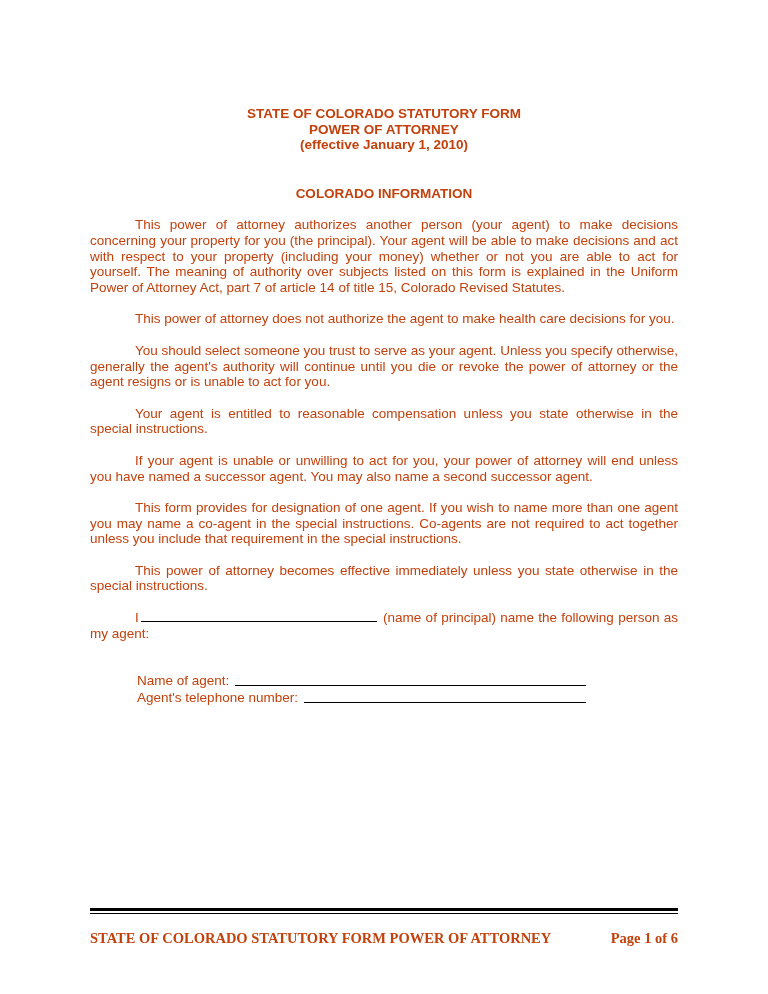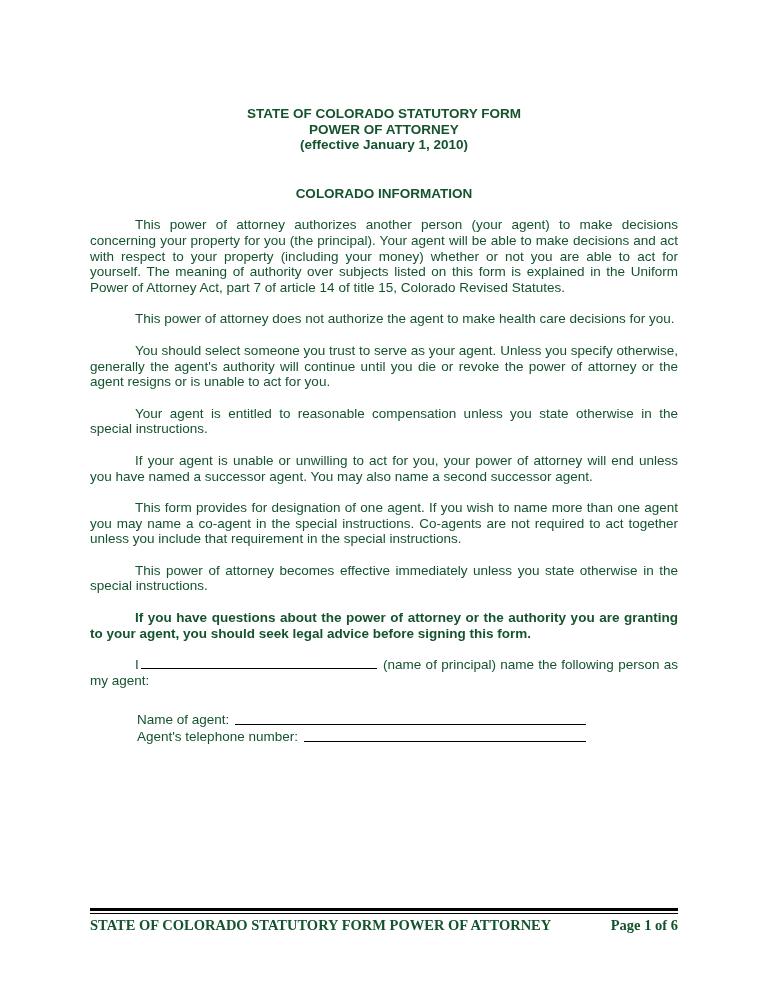--- a/index.html
+++ b/index.html
@@ -5,21 +5,21 @@
   html, body {
     margin: 0;
     padding: 0;
     background: #ffffff;
   }
   .page {
     position: relative;
     width: 768px;
     height: 994px;
     background: #ffffff;
-    color: #14532d;
+    color: #c2410c;
     font-family: "Liberation Sans", sans-serif;
     font-size: 13.5px;
     line-height: 15.6px;
     overflow: hidden;
   }
   .content {
     position: absolute;
     left: 90px;
     top: 106px;
     width: 588px;
@@ -52,21 +52,21 @@
     border-bottom: 1.4px solid #000;
     height: 11px;
     vertical-align: baseline;
   }
   .blank-principal {
     width: 236px;
     margin-left: 2px;
     margin-right: 2px;
   }
   .fields {
-    margin: 22px 0 0 47px;
+    margin: 30px 0 0 47px;
     width: 449px;
     text-align: center;
   }
   .field-row {
     display: flex;
     align-items: flex-end;
     height: 17px;
   }
   .field-label {
     flex: 0 0 auto;
@@ -87,21 +87,21 @@
   }
   .footer-rule {
     height: 2px;
     border-top: 3px solid #000;
     border-bottom: 1px solid #000;
   }
   .footer-text {
     display: flex;
     justify-content: space-between;
     align-items: center;
-    margin-top: 3px;
+    margin-top: 16px;
     font-family: "Liberation Serif", serif;
     font-weight: bold;
     font-size: 14.5px;
     line-height: 17px;
   }
 </style>
 </head>
 <body>
 
 <div class="page">
@@ -115,21 +115,20 @@
 
     <div class="section-heading">COLORADO INFORMATION</div>
 
     <p class="para">This power of attorney authorizes another person (your agent) to make decisions concerning your property for you (the principal). Your agent will be able to make decisions and act with respect to your property (including your money) whether or not you are able to act for yourself. The meaning of authority over subjects listed on this form is explained in the Uniform Power of Attorney Act, part 7 of article 14 of title 15, Colorado Revised Statutes.</p>
     <p class="para">This power of attorney does not authorize the agent to make health care decisions for you.</p>
     <p class="para">You should select someone you trust to serve as your agent. Unless you specify otherwise, generally the agent's authority will continue until you die or revoke the power of attorney or the agent resigns or is unable to act for you.</p>
     <p class="para">Your agent is entitled to reasonable compensation unless you state otherwise in the special instructions.</p>
     <p class="para">If your agent is unable or unwilling to act for you, your power of attorney will end unless you have named a successor agent. You may also name a second successor agent.</p>
     <p class="para">This form provides for designation of one agent. If you wish to name more than one agent you may name a co-agent in the special instructions. Co-agents are not required to act together unless you include that requirement in the special instructions.</p>
     <p class="para">This power of attorney becomes effective immediately unless you state otherwise in the special instructions.</p>
-    <p class="para para-bold">If you have questions about the power of attorney or the authority you are granting to your agent, you should seek legal advice before signing this form.</p>
 
 
     <p class="para designation-para"><span>I</span><span class="blank blank-principal"></span> <span>(name of principal) name the following person as my agent:</span></p>
 
     <div class="fields">
       <div class="field-row">
         <span class="field-label">Name of agent:</span>
         <span class="field-line"></span>
       </div>
       <div class="field-row">

